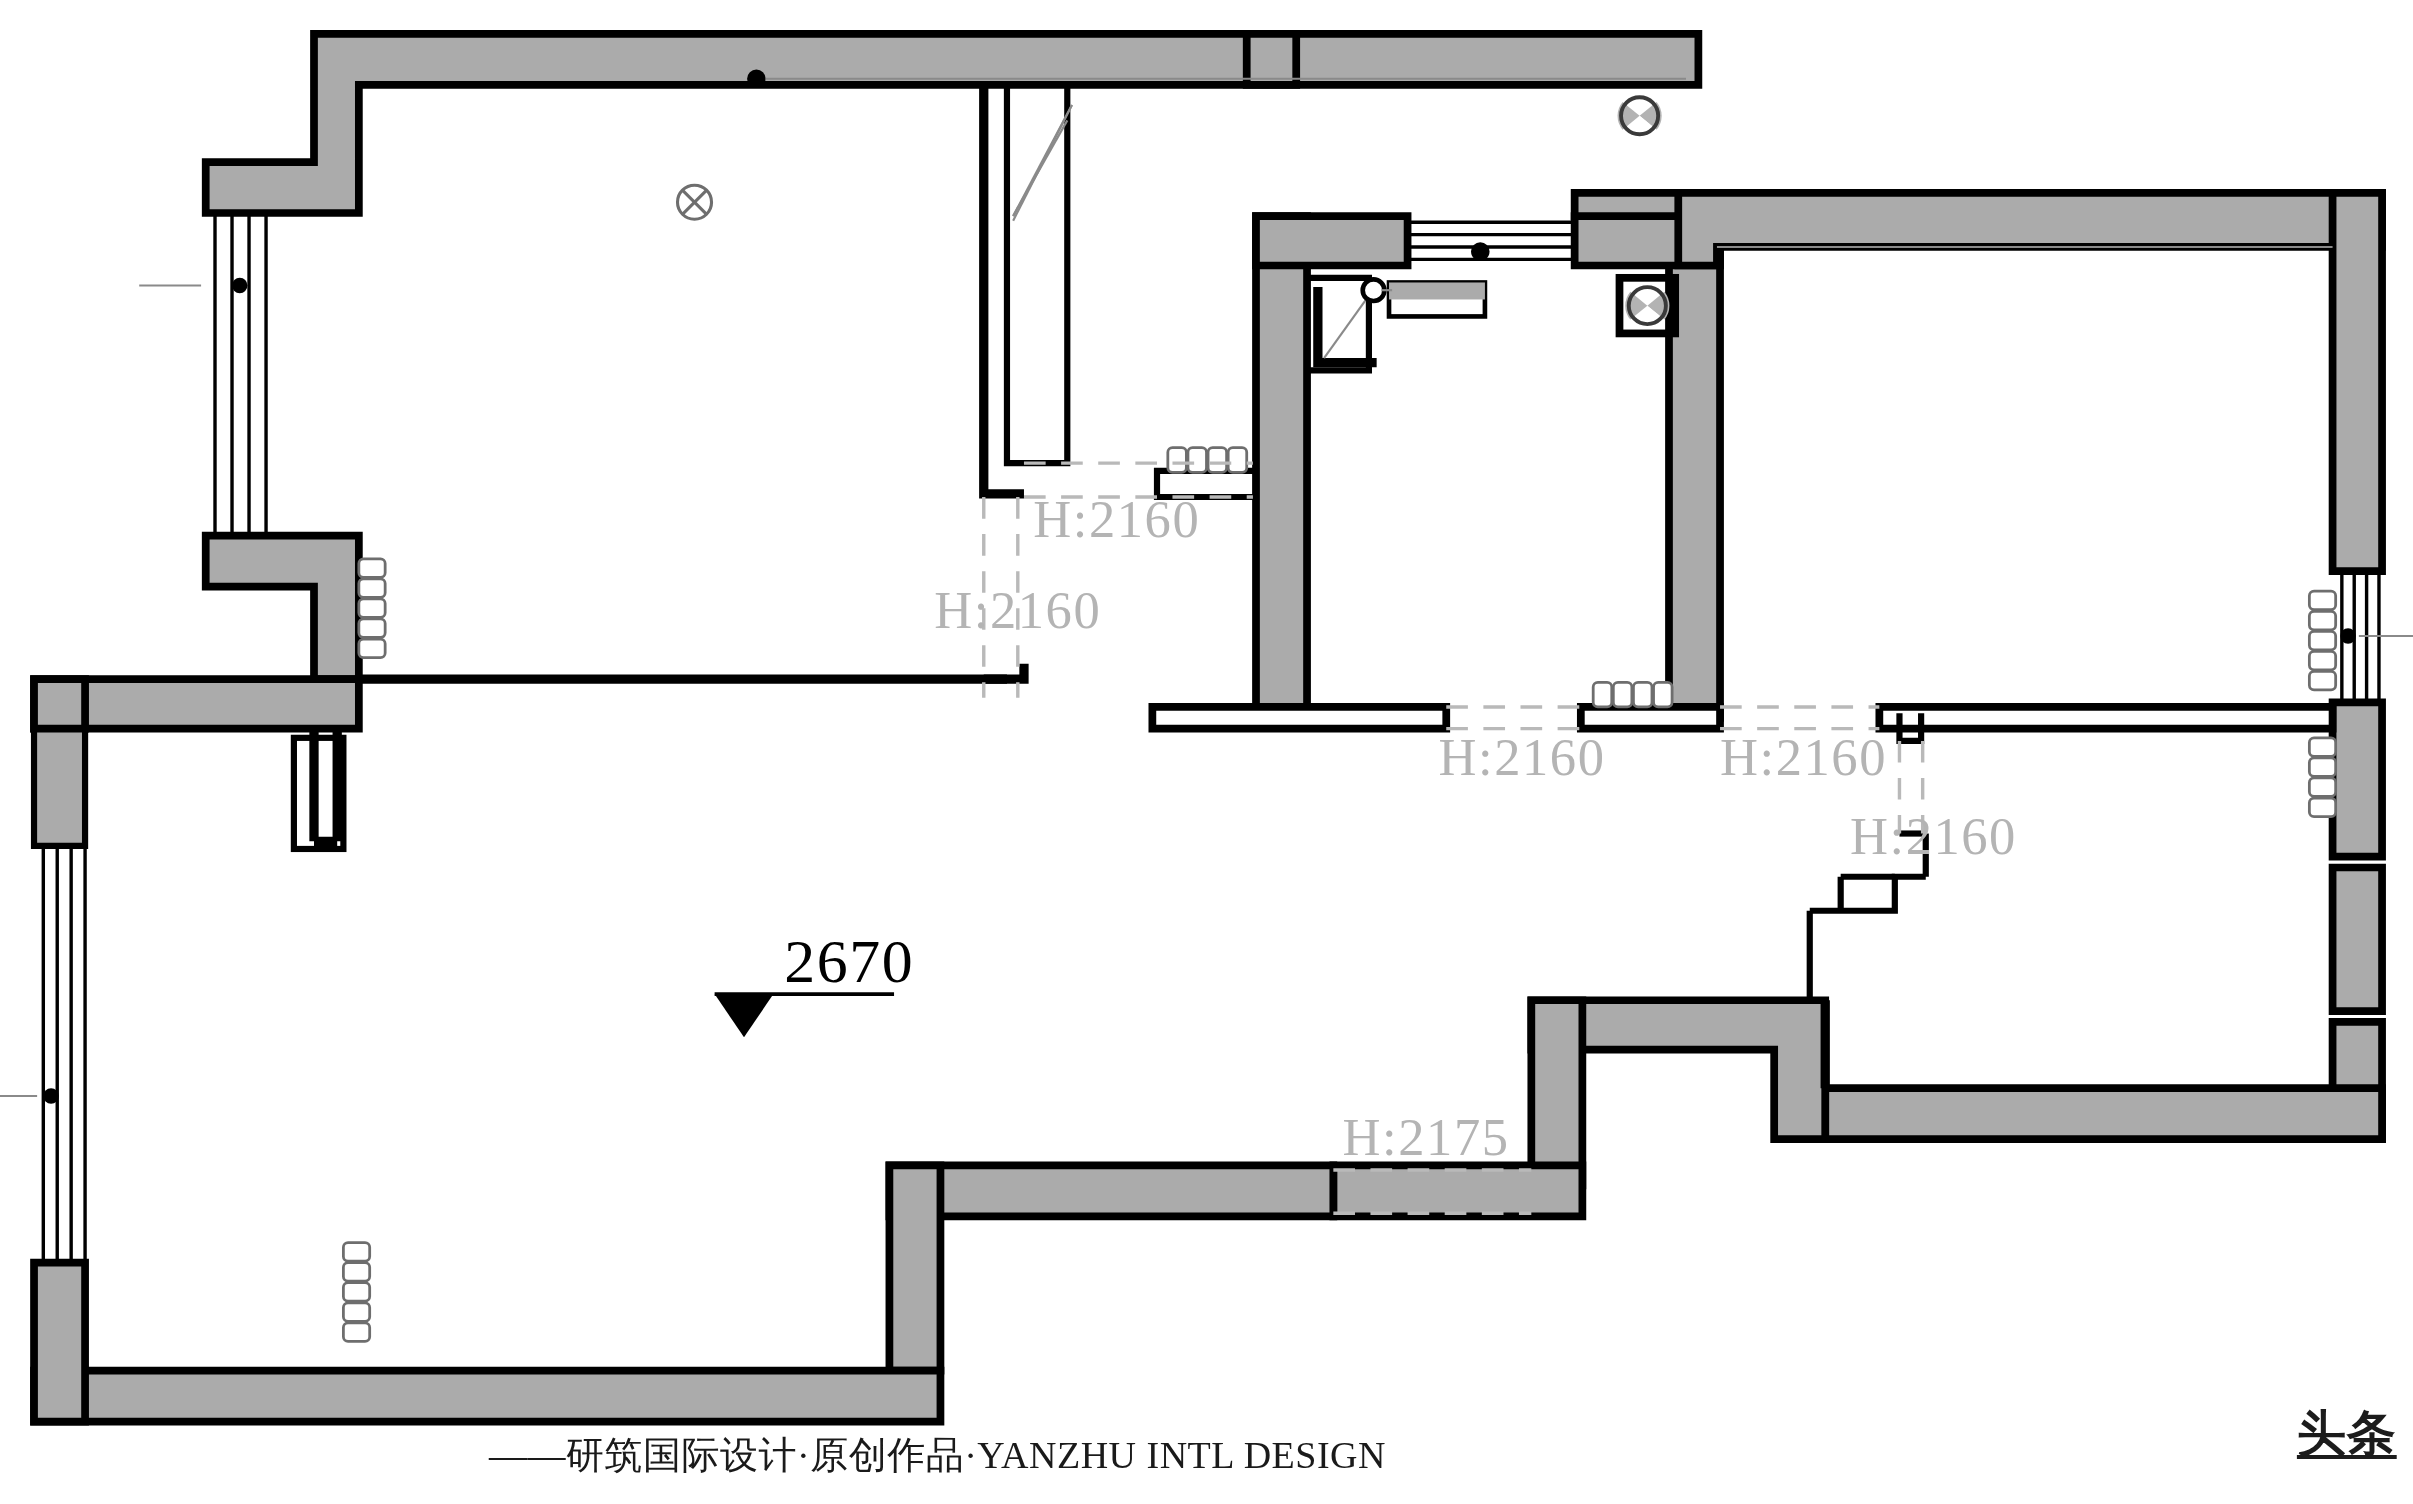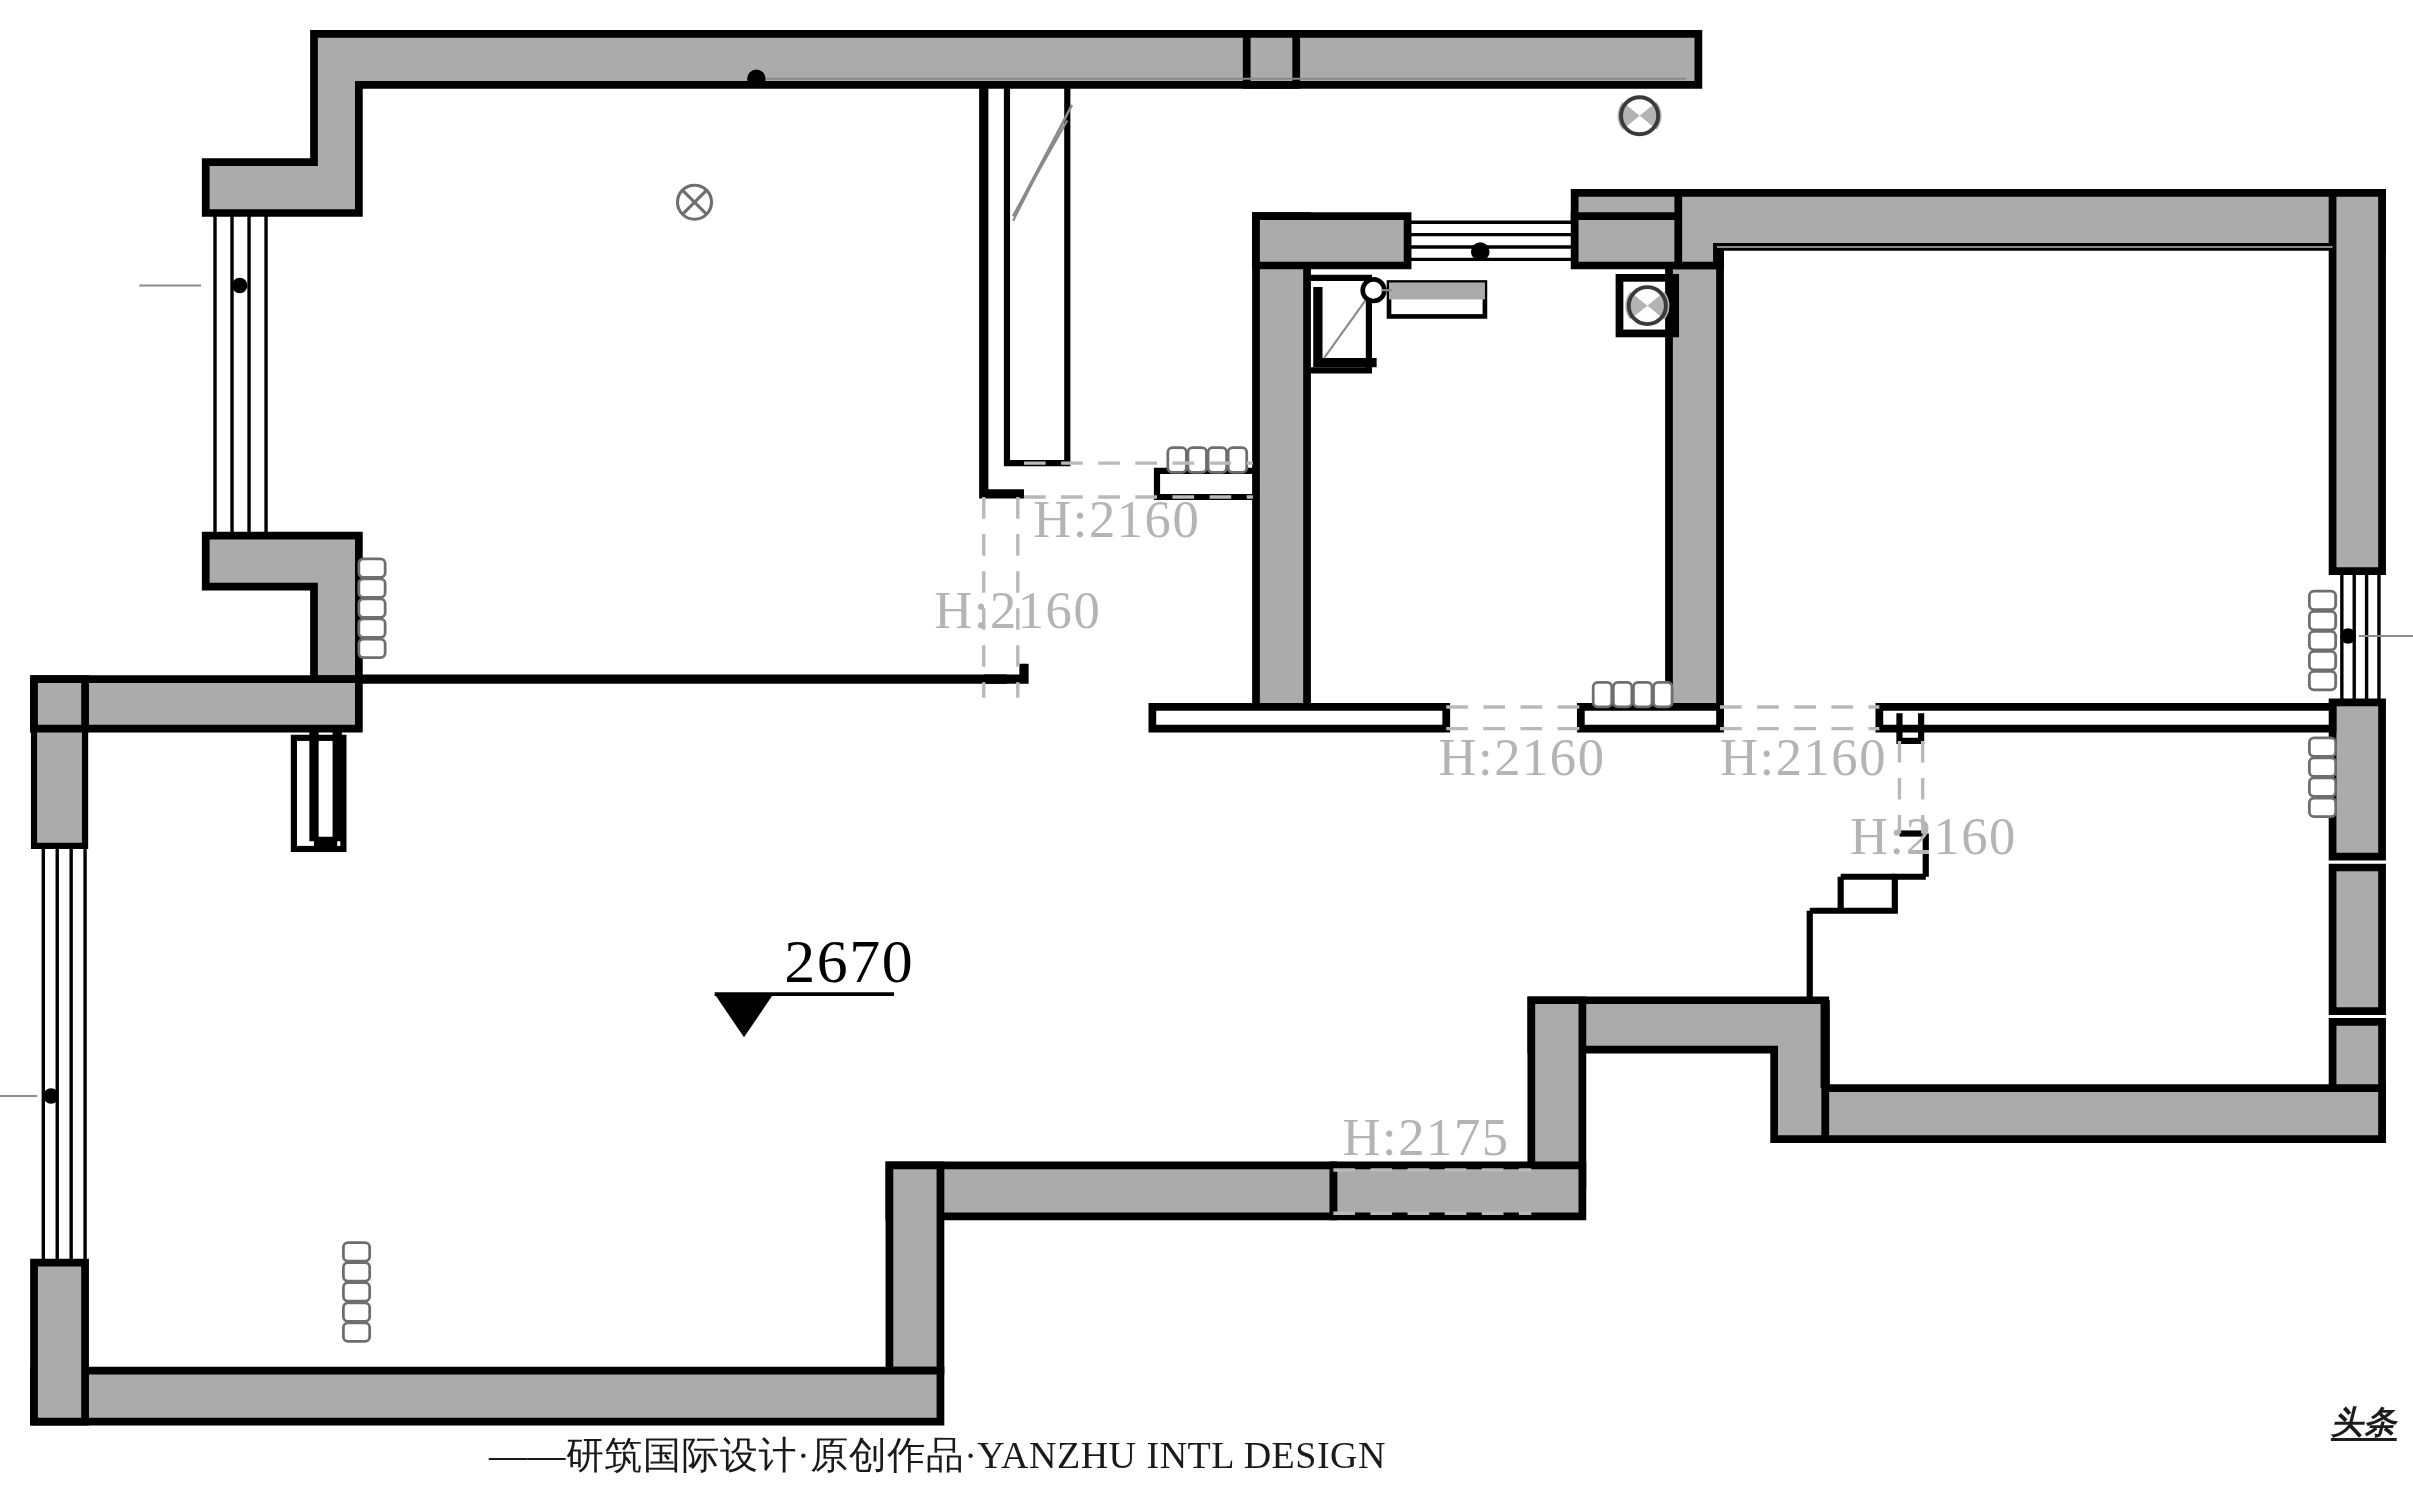--- a/index.html
+++ b/index.html
@@ -56,29 +56,28 @@
     font-size: 38px;
     color: #1a1a1a;
     white-space: nowrap;
     letter-spacing: 0.5px;
   }
   #watermark {
     position: absolute;
     right: 16.3px;
     top: 1401px;
     font-family: "Liberation Sans", sans-serif;
-    font-size: 32px;
+    font-size: 49px;
     font-weight: bold;
     color: #1c1c1c;
     white-space: nowrap;
     letter-spacing: 0.9px;
     display: flex;
     align-items: center;
     gap: 9px;
-    font-style: italic;
   }
   #watermark .wm-logo {
     text-decoration: underline;
     text-underline-offset: 5.4px;
   }
 </style>
 </head>
 <body>
 
 <div id="plan-root">

